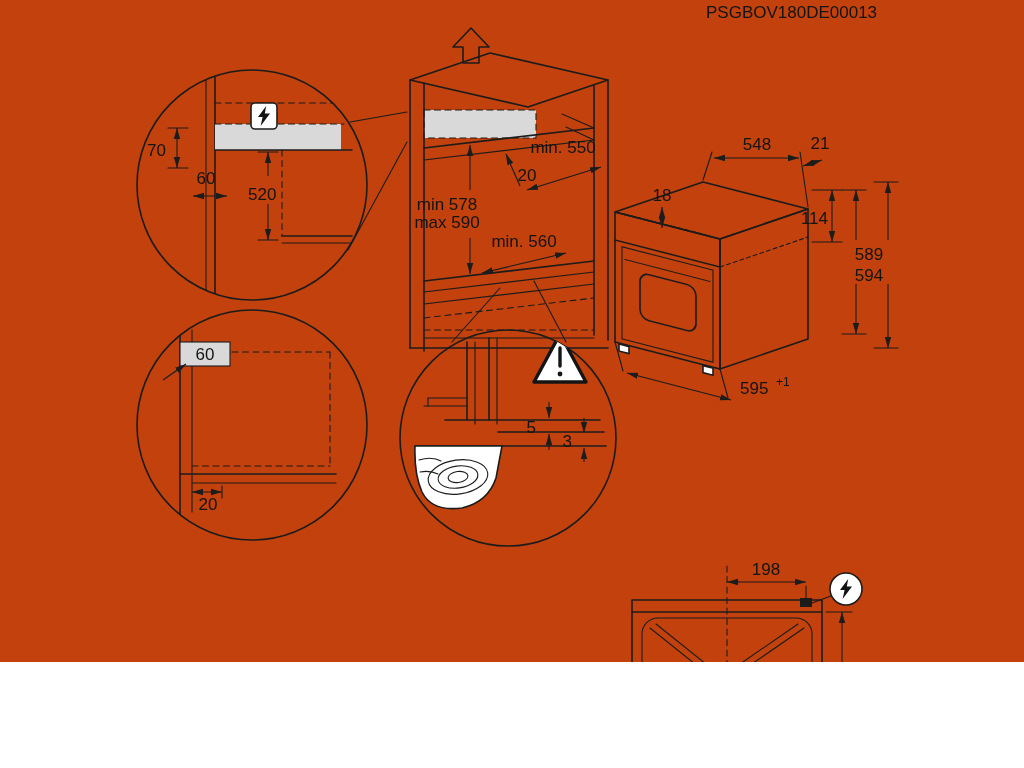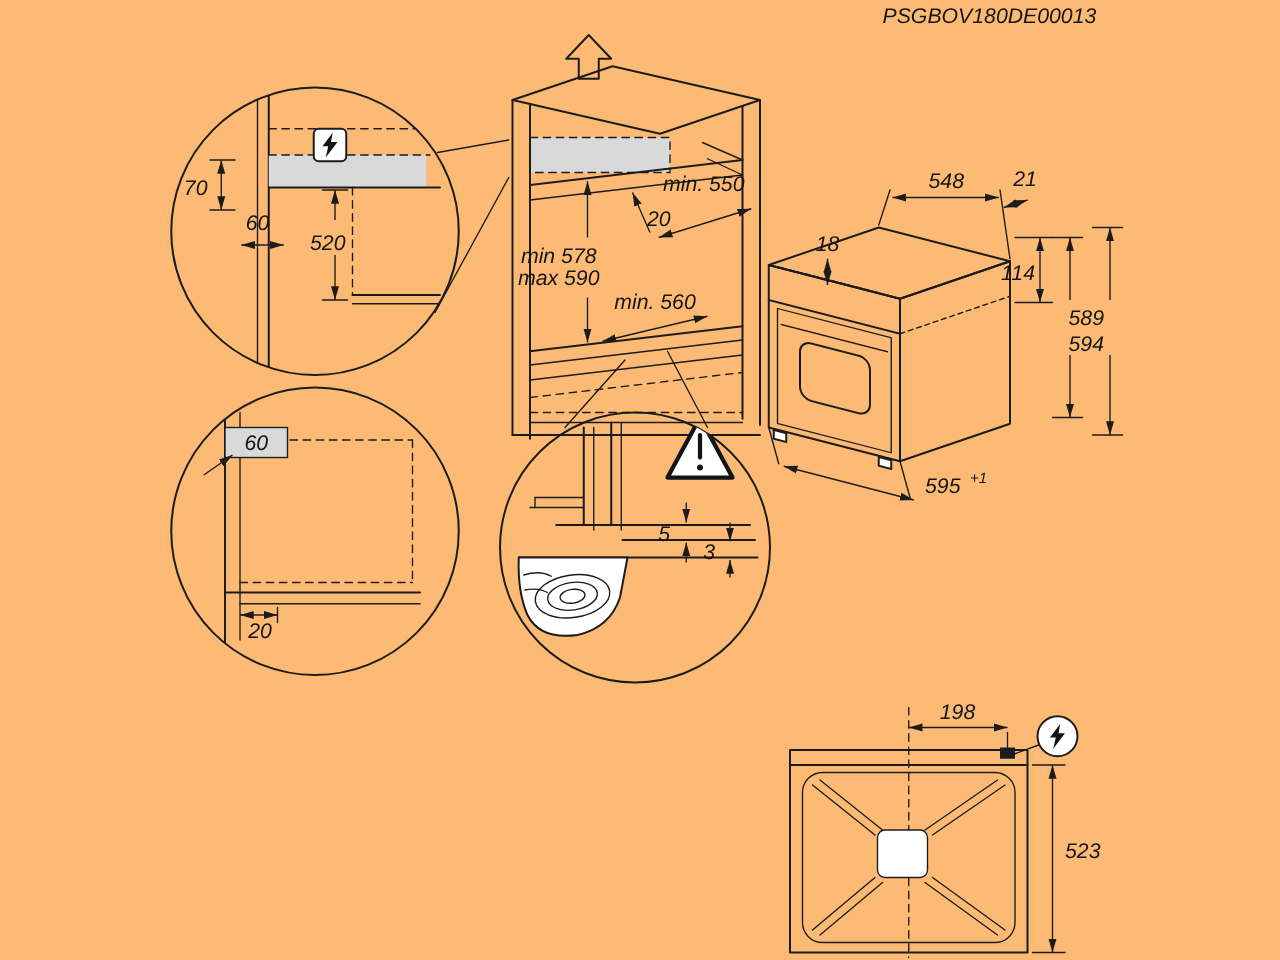--- a/index.html
+++ b/index.html
@@ -1,17 +1,17 @@
 <!DOCTYPE html>
 <html><head>
 <meta charset="utf-8">
 <style>
   html,body{margin:0;padding:0;background:#ffffff;}
-  .stage{width:1024px;height:768px;position:relative;background:#fdba74;
-         font-family:"Liberation Sans", sans-serif;overflow:hidden;font-style:italic;}
+  .stage{width:1024px;height:662px;position:relative;background:#c2410c;
+         font-family:"Liberation Sans", sans-serif;overflow:hidden;}
   svg{display:block;}
   .ln{stroke:#1c1c1c;stroke-width:1.6;fill:none;stroke-linecap:round;stroke-linejoin:round;}
   .thin{stroke:#1c1c1c;stroke-width:1.1;fill:none;stroke-linecap:round;}
   .dim{stroke:#1c1c1c;stroke-width:1.1;fill:none;}
   .dash{stroke-dasharray:6 4.5;}
   .dash2{stroke-dasharray:4 3;}
   .shade{fill:#d9d9d9;stroke:none;}
   .wfill{fill:#ffffff;}
   text{fill:#141414;font-size:17px;font-family:"Liberation Sans", sans-serif;}
   .t-m{text-anchor:middle;}

